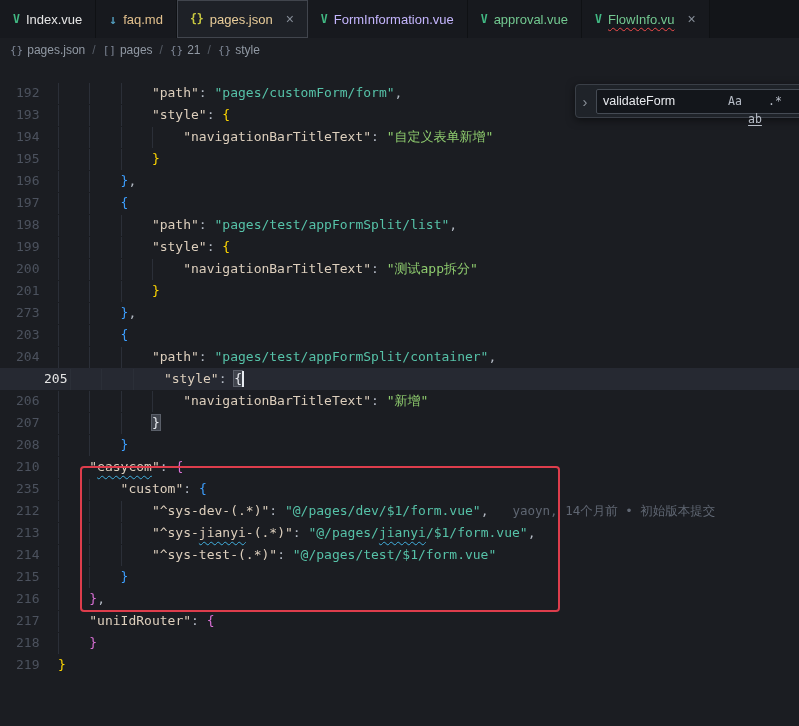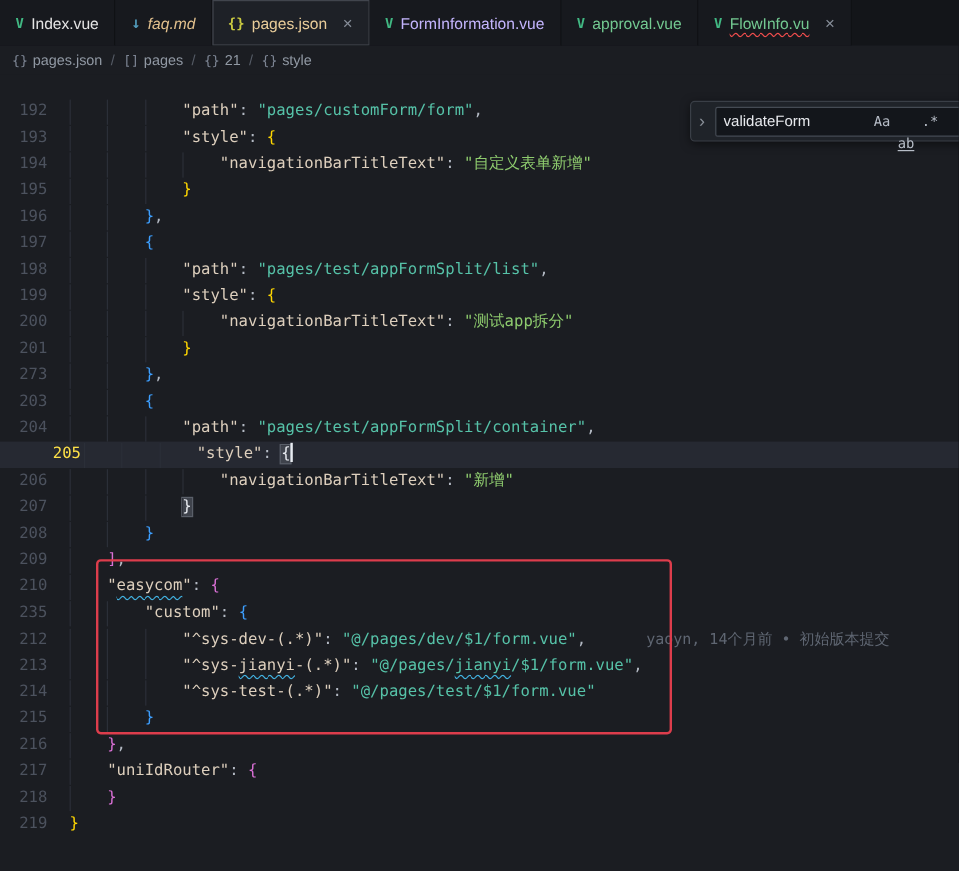--- a/index.html
+++ b/index.html
@@ -17,21 +17,21 @@
   .tab {
     display:flex; align-items:center; gap:6px; padding:0 13px;
     background:#17191e; border-right:1px solid #0f1114;
     font-size:13px; white-space:nowrap; cursor:pointer; flex:0 0 auto;
   }
   .tab.active { background:#1e2127; outline:1px solid #41454d; outline-offset:-1px; }
   .ticon { font-weight:bold; font-size:11.5px; font-family:"DejaVu Sans Mono", monospace; }
   .ticon.vue { color:#41b883; }
   .ticon.markdown { color:#519aba; font-size:13px; }
   .ticon.json { color:#cbcb41; }
-  .tlabel.italic { font-style:italic; }
+  .tlabel.italic { }
   .tlabel.err-squiggle { text-decoration:underline wavy #f14c4c 1px; text-underline-offset:3px; }
   .tclose { color:#868d98; font-size:14px; margin-left:7px; cursor:pointer; }
 
   
   .breadcrumb {
     display:flex; align-items:center; height:24px; padding-left:10px;
     background:#1b1d22; font-size:12px; color:#9199a4;
   }
   .bc-item { display:flex; align-items:center; cursor:pointer; }
   .bc-icon { color:#7d8594; font-family:"DejaVu Sans Mono", monospace; font-size:11px; margin-right:4px; }
@@ -41,39 +41,39 @@
   .editor { position:absolute; top:62px; left:0; right:0; bottom:0; padding-top:20px; }
   .line {
     height:22px; line-height:22px; white-space:pre;
     font-family:"DejaVu Sans Mono", monospace; font-size:13px; color:#c7ccd6;
   }
   .line.current { background:#262932; }
   .ln {
     display:inline-block; width:42px; padding-right:26px; text-align:right;
     color:#4c525e; user-select:none;margin-left:16px;
   }
-  .line.current .ln { color:#fde047;padding-left:28px; }
+  .line.current .ln { color:#e5e5e5;padding-left:28px; }
   .ltext { white-space:pre; }
   .guide { display:inline-block; width:31.3px; height:21px; border-left:1px solid #2b2f38; vertical-align:bottom; }
 
   .tk-key { color:#ddcfbd; }
   .tk-str { color:#56c2a8; }
   .tk-zh  { color:#8ecb6e; }
   .tk-p   { color:#b4bac4; }
   .tk-bg  { color:#ffd700; }
   .tk-bp  { color:#da70d6; }
   .tk-bb  { color:#3d9fff; }
   .tk-m   { background:#3f434c; box-shadow:0 0 0 1px #5a5f69; color:#e8ebf0; }
   .sq { text-decoration:underline wavy #41b1e0 1px; text-underline-offset:3.5px; }
 
   .cursor {
     display:inline-block; width:0; height:16px; border-left:2px solid #e8ecf2;
     vertical-align:middle; position:relative; top:-1px;
   }
-  .blame { margin-left:50px; color:#5f6672; font-size:12.5px; }
+  .blame { margin-left:24px; color:#5f6672; font-size:12.5px; }
 
   
   .red-box {
     position:absolute; left:80px; top:466px; width:480px; height:146px;
     border:2px solid #dd3d4c; border-radius:4px; z-index:15; pointer-events:none;
   }
 
   
   .find-widget {
     position:absolute; top:84px; left:575px; width:240px; height:34px; z-index:20;
@@ -165,21 +165,20 @@
         <div class="line"><span class="ln">199</span><span class="ltext"><span class="guide"></span><span class="guide"></span><span class="guide"></span><span class="tk-key">"style"</span><span class="tk-p">: </span><span class="tk-bg">{</span></span></div>
         <div class="line"><span class="ln">200</span><span class="ltext"><span class="guide"></span><span class="guide"></span><span class="guide"></span><span class="guide"></span><span class="tk-key">"navigationBarTitleText"</span><span class="tk-p">: </span><span class="tk-zh">"测试app拆分"</span></span></div>
         <div class="line"><span class="ln">201</span><span class="ltext"><span class="guide"></span><span class="guide"></span><span class="guide"></span><span class="tk-bg">}</span></span></div>
         <div class="line"><span class="ln">273</span><span class="ltext"><span class="guide"></span><span class="guide"></span><span class="tk-bb">}</span><span class="tk-p">,</span></span></div>
         <div class="line"><span class="ln">203</span><span class="ltext"><span class="guide"></span><span class="guide"></span><span class="tk-bb">{</span></span></div>
         <div class="line"><span class="ln">204</span><span class="ltext"><span class="guide"></span><span class="guide"></span><span class="guide"></span><span class="tk-key">"path"</span><span class="tk-p">: </span><span class="tk-str">"pages/test/appFormSplit/container"</span><span class="tk-p">,</span></span></div>
         <div class="line current"><span class="ln">205</span><span class="ltext"><span class="guide"></span><span class="guide"></span><span class="guide"></span><span class="tk-key">"style"</span><span class="tk-p">: </span><span class="tk-m">{</span><span class="cursor"></span></span></div>
         <div class="line"><span class="ln">206</span><span class="ltext"><span class="guide"></span><span class="guide"></span><span class="guide"></span><span class="guide"></span><span class="tk-key">"navigationBarTitleText"</span><span class="tk-p">: </span><span class="tk-zh">"新增"</span></span></div>
         <div class="line"><span class="ln">207</span><span class="ltext"><span class="guide"></span><span class="guide"></span><span class="guide"></span><span class="tk-m">}</span></span></div>
         <div class="line"><span class="ln">208</span><span class="ltext"><span class="guide"></span><span class="guide"></span><span class="tk-bb">}</span></span></div>
-        <div class="line"><span class="ln">209</span><span class="ltext"><span class="guide"></span><span class="tk-bp">]</span><span class="tk-p">,</span></span></div>
         <div class="line"><span class="ln">210</span><span class="ltext"><span class="guide"></span><span class="tk-key">"</span><span class="tk-key sq">easycom</span><span class="tk-key">"</span><span class="tk-p">: </span><span class="tk-bp">{</span></span></div>
         <div class="line"><span class="ln">235</span><span class="ltext"><span class="guide"></span><span class="guide"></span><span class="tk-key">"custom"</span><span class="tk-p">: </span><span class="tk-bb">{</span></span></div>
         <div class="line"><span class="ln">212</span><span class="ltext"><span class="guide"></span><span class="guide"></span><span class="guide"></span><span class="tk-key">"^sys-dev-(.*)"</span><span class="tk-p">: </span><span class="tk-str">"@/pages/dev/$1/form.vue"</span><span class="tk-p">,</span><span class="blame">yaoyn, 14个月前 • 初始版本提交</span></span></div>
         <div class="line"><span class="ln">213</span><span class="ltext"><span class="guide"></span><span class="guide"></span><span class="guide"></span><span class="tk-key">"^sys-</span><span class="tk-key sq">jianyi</span><span class="tk-key">-(.*)"</span><span class="tk-p">: </span><span class="tk-str">"@/pages/</span><span class="tk-str sq">jianyi</span><span class="tk-str">/$1/form.vue"</span><span class="tk-p">,</span></span></div>
         <div class="line"><span class="ln">214</span><span class="ltext"><span class="guide"></span><span class="guide"></span><span class="guide"></span><span class="tk-key">"^sys-test-(.*)"</span><span class="tk-p">: </span><span class="tk-str">"@/pages/test/$1/form.vue"</span></span></div>
         <div class="line"><span class="ln">215</span><span class="ltext"><span class="guide"></span><span class="guide"></span><span class="tk-bb">}</span></span></div>
         <div class="line"><span class="ln">216</span><span class="ltext"><span class="guide"></span><span class="tk-bp">}</span><span class="tk-p">,</span></span></div>
         <div class="line"><span class="ln">217</span><span class="ltext"><span class="guide"></span><span class="tk-key">"uniIdRouter"</span><span class="tk-p">: </span><span class="tk-bp">{</span></span></div>
         <div class="line"><span class="ln">218</span><span class="ltext"><span class="guide"></span><span class="tk-bp">}</span></span></div>
         <div class="line"><span class="ln">219</span><span class="ltext"><span class="tk-bg">}</span></span></div>

